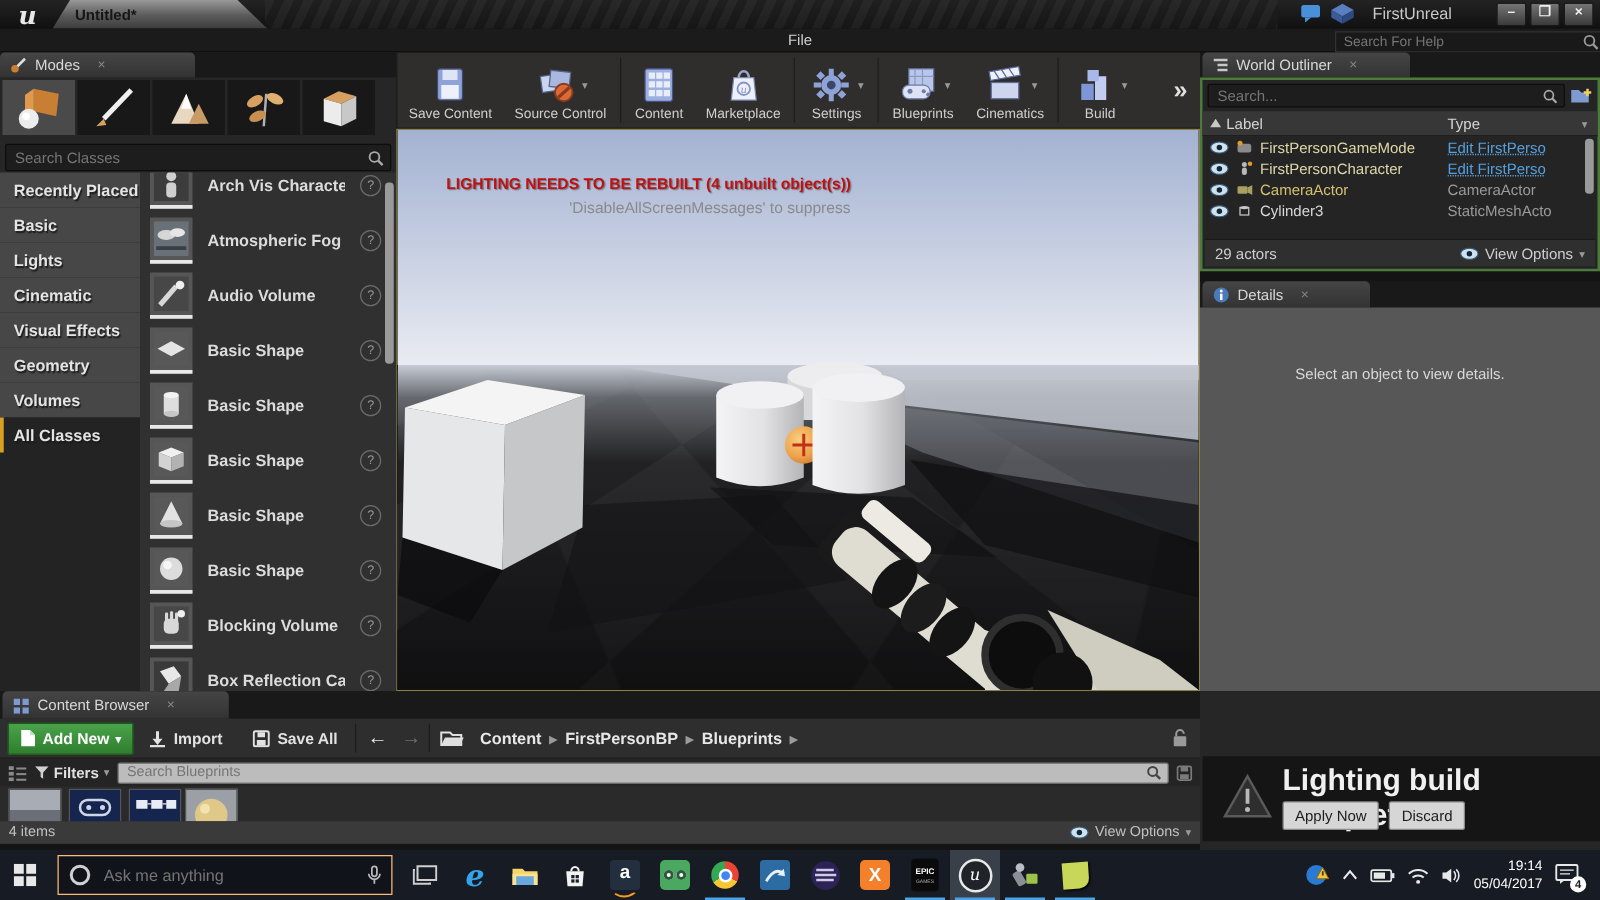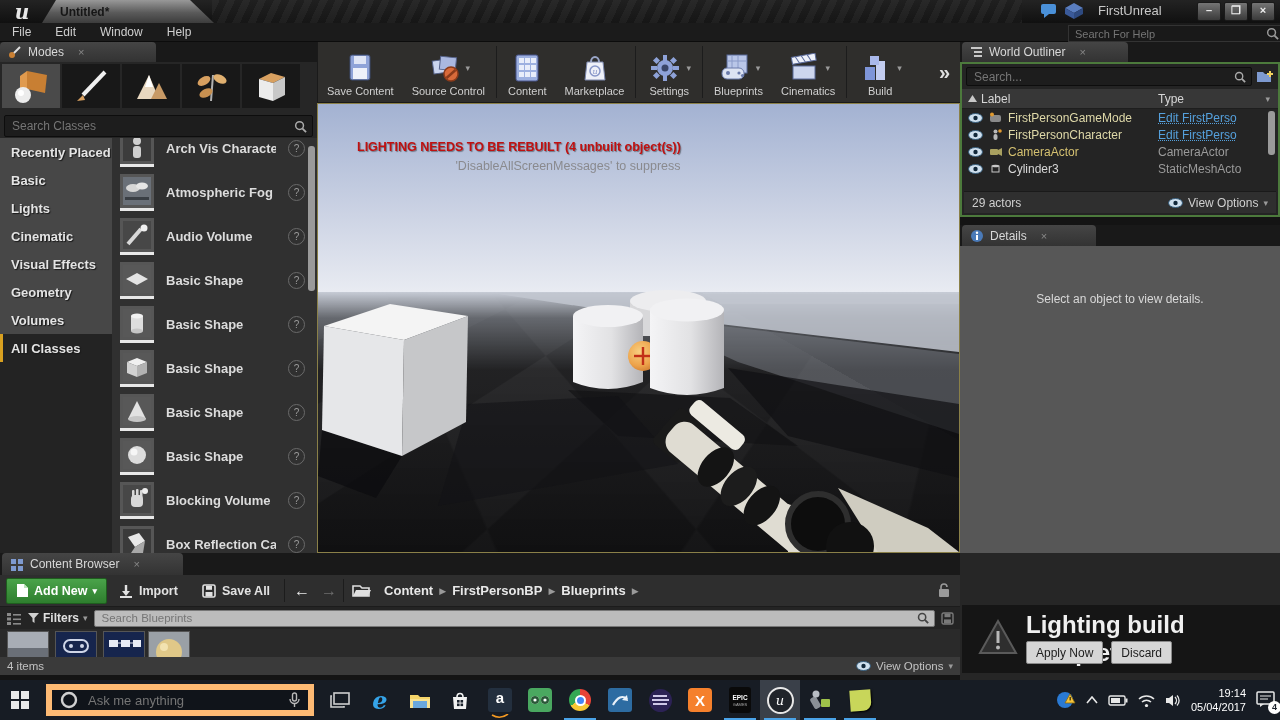--- a/index.html
+++ b/index.html
@@ -16,21 +16,21 @@
   .doc-tab{left:42px;top:0;width:172px;height:23px;
            clip-path:polygon(14px 0,calc(100% - 24px) 0,100% 100%,0 100%);
            background:linear-gradient(#989898,#5a5a5a 55%,#3c3c3c);color:#161616;
            font-weight:bold;font-size:12px;display:flex;align-items:center;padding-left:18px;box-sizing:border-box;}
   .winbtn{width:22px;height:17px;margin-left:3px;border:1px solid #1a1a1a;border-radius:2px;
           background:linear-gradient(#757575,#3a3a3a);color:#eee;font-size:11px;line-height:15px;
           text-align:center;font-weight:bold;}
   .app-name{color:#c8c8c8;font-size:13px;}
 
   
-  .menubar{left:0;top:23px;width:1280px;height:19px;background:#1b1b1b;border-bottom:1px solid #0c0c0c;box-sizing:border-box;}
+  .menubar{left:0;top:23px;width:1280px;height:19px;background:#1b1b1b;border-bottom:1px solid #0c0c0c;box-sizing:border-box;flex-direction:column;}
   .menu-item{padding:0 12px;color:#cfcfcf;font-size:12px;line-height:18px;}
   .help-search{left:1068px;top:25px;width:206px;height:15px;background:#191919;border:1px solid #333;
                display:flex;align-items:center;padding:0 4px;}
   .help-search input{flex:1;background:none;border:none;color:#bbb;font-size:11px;font-family:inherit;}
 
   
   .tabbar{background:#191919;}
   .ptab{height:100%;background:linear-gradient(#454545,#333);border-radius:4px 4px 0 0;
         display:flex;align-items:center;padding:0 8px;gap:6px;color:#d8d8d8;font-size:12px;}
   .tab-x{color:#888;font-size:11px;margin-left:8px;}
@@ -112,24 +112,24 @@
   .notify-region{left:960px;top:553px;width:320px;height:127px;background:#262626;}
   .notify{left:2px;top:52px;width:318px;height:68px;background:#151515;}
   .nbtn{height:21px;background:#d6d6d6;border:1px solid #8a8a8a;border-radius:2px;color:#1c1c1c;
         font-size:12px;display:flex;align-items:center;padding:0 9px;}
 
   
   .taskbar{left:0;top:680px;width:1280px;height:40px;background:#171c24;display:flex;align-items:center;}
   .tile{width:40px;height:40px;display:flex;align-items:center;justify-content:center;position:relative;flex:none;}
   .tile.open::after{content:"";position:absolute;left:4px;right:4px;bottom:0;height:2px;background:#4aa3e8;}
   .tile.active{background:#3a4049;}
-  .cortana{width:268px;height:32px;margin:0 6px;background:#10141a;border:6px solid #fdba74;display:flex;
+  .cortana{width:268px;height:32px;margin:0 6px;background:#10141a;border:1px solid #fdba74;display:flex;
            align-items:center;gap:8px;padding:0 8px;box-sizing:border-box;flex:none;}
   .cortana input{flex:1;background:none;border:none;color:#a8a8a8;font-size:13px;font-family:inherit;}
-  .tray{margin-left:auto;display:flex;align-items:center;gap:10px;padding-right:4px;}
+  .tray{margin-left:auto;display:flex;align-items:center;gap:10px;padding-right:16px;}
   .clock{text-align:right;color:#fff;font-size:11px;line-height:1.3;}
 </style>
 </head>
 <body>
 
 <div id="screen">
 
   <div class="ab titlebar f">
     <div class="ab hatch"></div>
     <svg class="ab" style="left:8px;top:1px" width="30" height="21">

